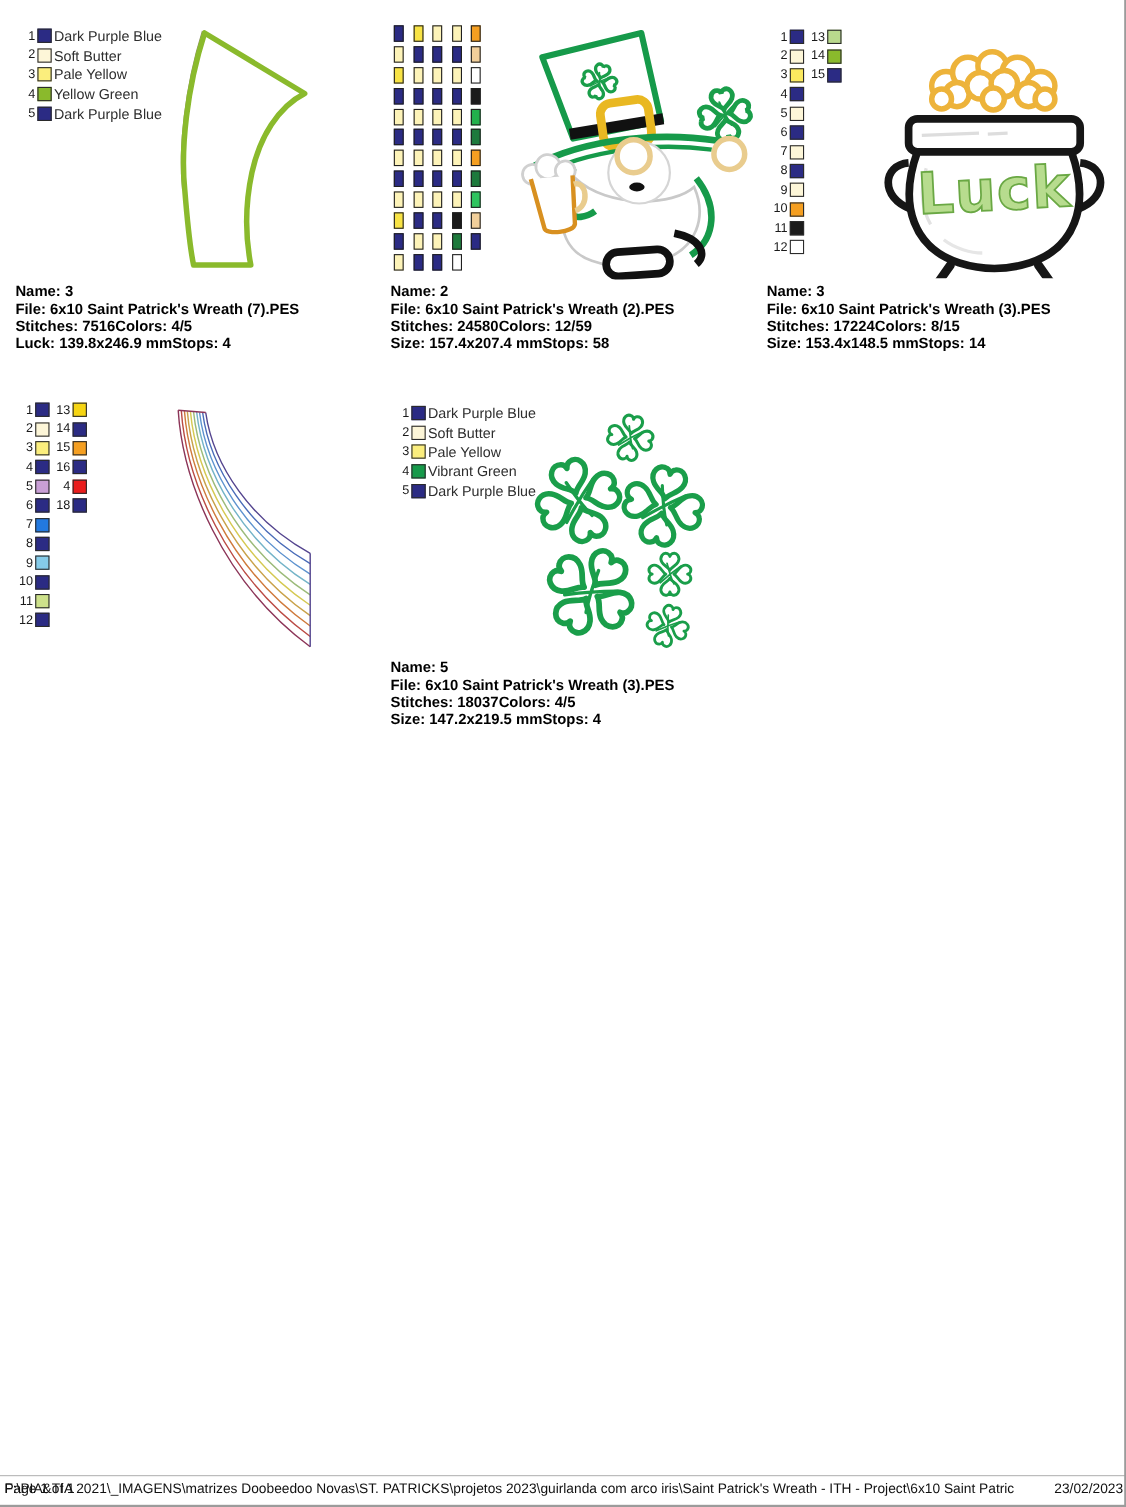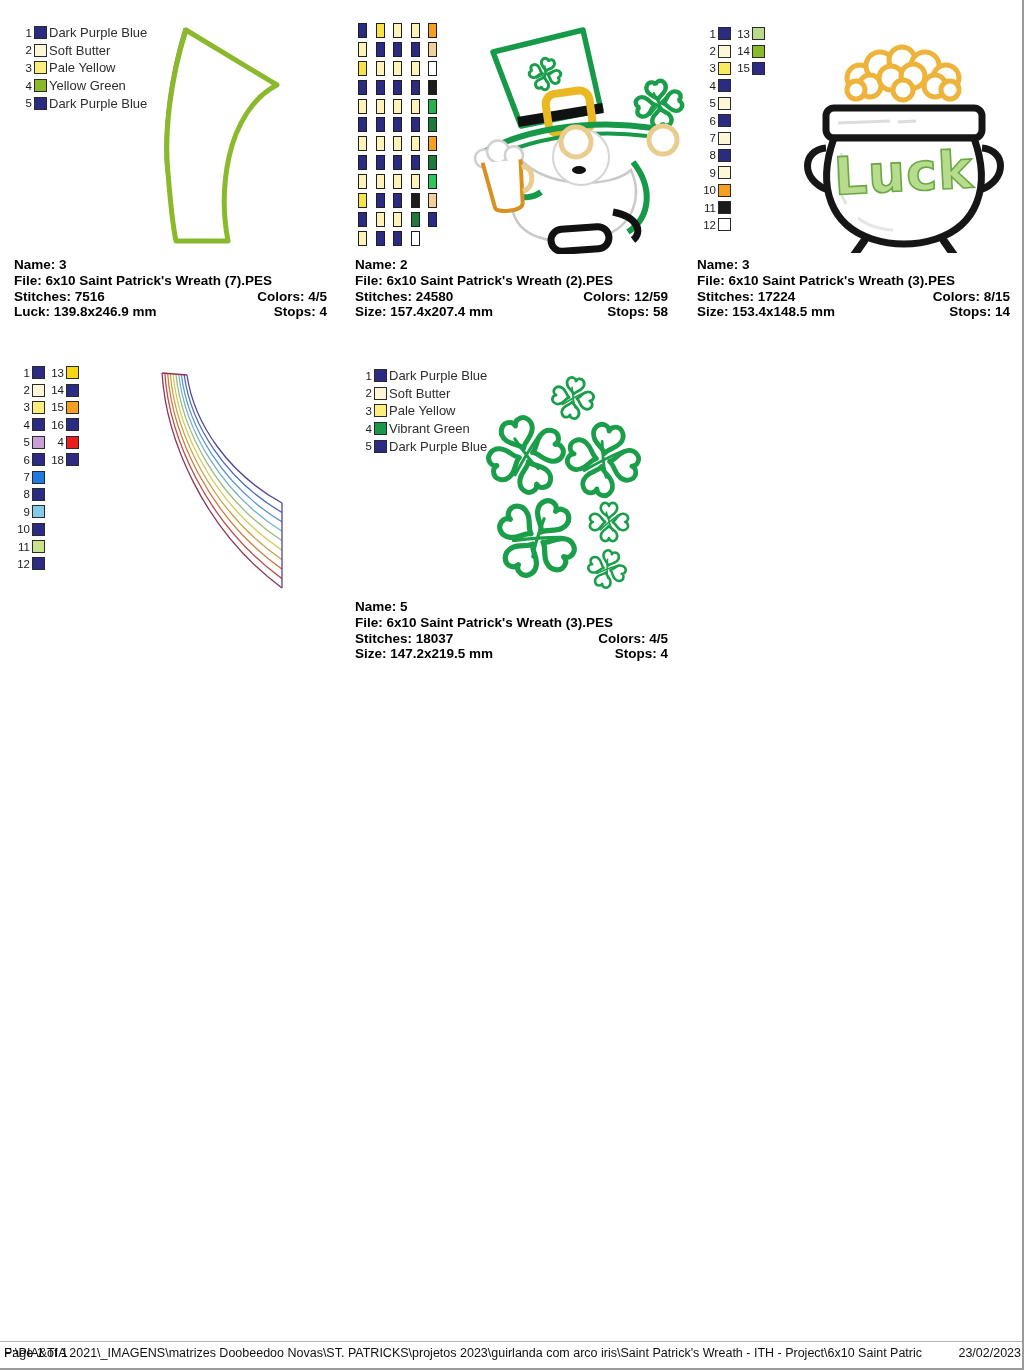--- a/index.html
+++ b/index.html
@@ -15,21 +15,21 @@
   .lg-sw{width:13px;height:13px;border:1px solid #2a2a2a;box-sizing:border-box;display:inline-block;flex:none;}
   .lg-lab{font-size:13px;color:#2e2e2e;margin-left:2px;white-space:nowrap;}
   .legend.twocol{display:grid;grid-auto-flow:column;grid-template-rows:repeat(12,17.4px);column-gap:3px;}
 
   .grid2{position:absolute;display:grid;grid-template-columns:repeat(5,17.6px);grid-auto-rows:18.9px;}
   .sw2{width:9px;height:15px;border:1px solid #1f1f1f;box-sizing:border-box;}
 
   .art{position:absolute;}
 
   .meta{position:absolute;width:313px;font-weight:bold;font-size:13.5px;line-height:15.8px;color:#000;}
-  .meta .mrow{display:flex;justify-content:space-between;}
+  .meta .mrow{display:flex;}
 
   .footer-line{position:absolute;left:0;top:1341px;width:1024px;border-top:1px solid #b5b5b5;}
   .ft{position:absolute;top:1346px;font-size:12.5px;color:#111;white-space:nowrap;}
   .ft-page{left:4px;}
   .ft-path{left:4px;max-width:1016px;overflow:hidden;}
   .ft-date{right:3px;}
 </style>
 </head>
 <body>
 

